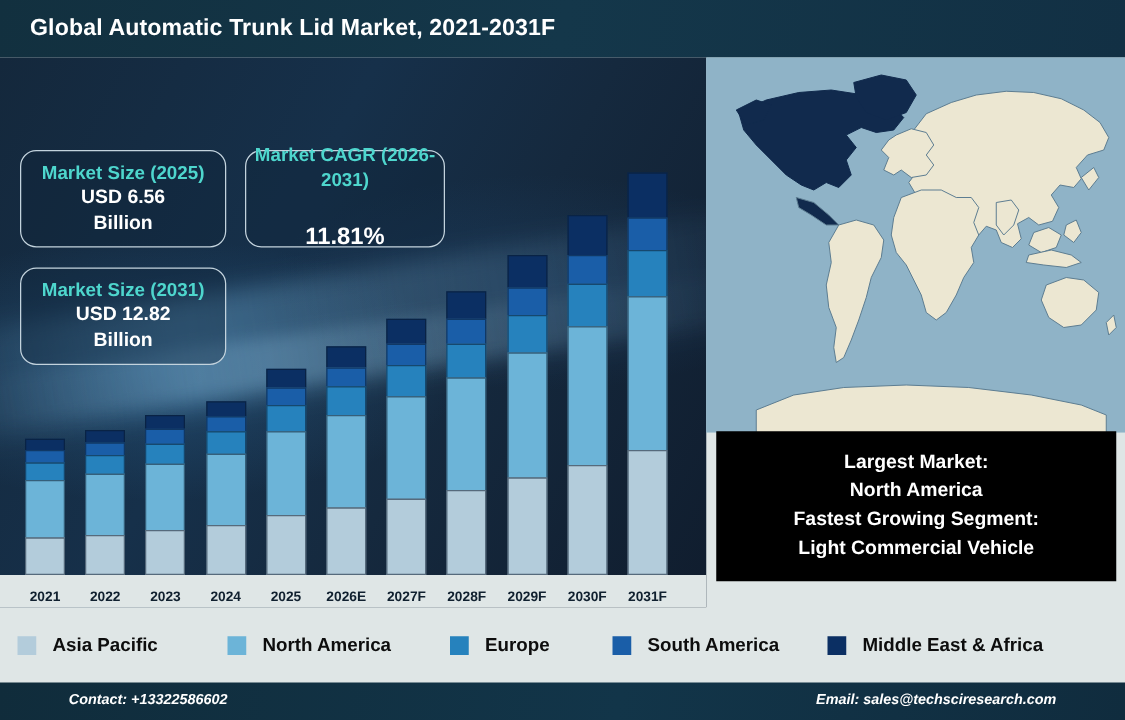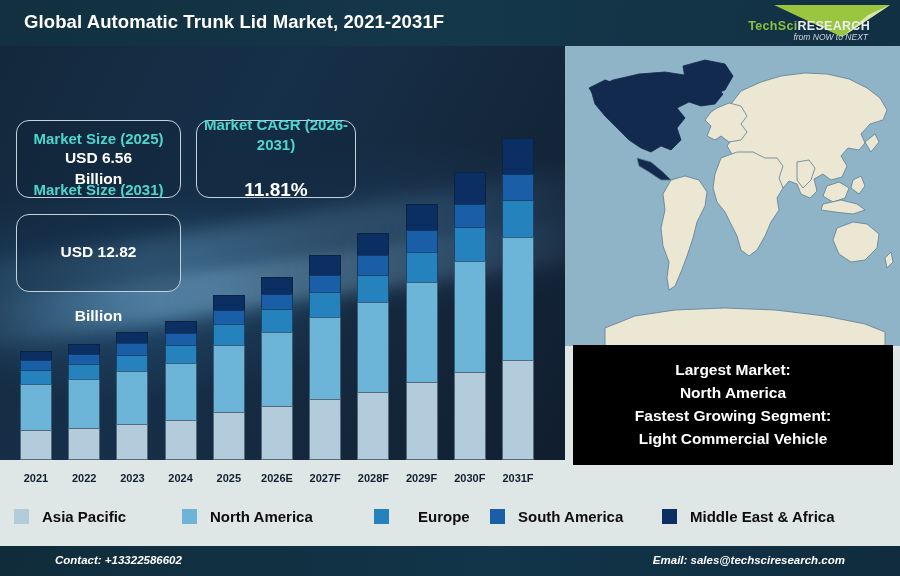--- a/index.html
+++ b/index.html
@@ -59,21 +59,21 @@
     position:absolute; border:1.3px solid #c3d3dd; border-radius:13px;
     background:rgba(16,36,56,.34); text-align:center;
     display:flex; flex-direction:column; justify-content:center;
   }
   .stat-label { color:#4ed6cd; font-size:15px; font-weight:bold; line-height:1.28; }
   .stat-value { color:#ffffff; font-size:15.5px; font-weight:bold; line-height:1.3; }
   .stat-value.big { font-size:19px;margin-top:24px; }
 
   #box-ms2025 { left:16px;  top:74px;  width:165px; height:78px; }
   #box-cagr   { left:196px; top:74px;  width:160px; height:78px; }
-  #box-ms2031 { left:16px;  top:168px; width:165px; height:78px;gap:43px; }
+  #box-ms2031 { left:16px;  top:168px; width:165px; height:78px; }
 
   
   .plot { position:absolute; left:0; top:0; width:510px; height:440px; }
   .bar-col { position:absolute; bottom:26px; width:32px; }
   .seg { width:100%; border:1px solid rgba(10,25,45,.55); border-bottom:none; }
   .seg:last-child { border-bottom:1px solid rgba(10,25,45,.55); }
   .xlab {
     position:absolute; bottom:2px; width:56px; text-align:center;
     font-size:11px; font-weight:bold; color:#10202f;
   }
@@ -119,30 +119,20 @@
   #footer-contact { left:55px; }
   #footer-email  { right:55px; }
 </style>
 </head>
 <body>
 
 <div id="page">
 
   <div class="header">
     <div class="header-title">Global Automatic Trunk Lid Market, 2021-2031F</div>
-    <div class="logo">
-      <svg class="logo-arrow" viewBox="0 0 120 40">
-        <polygon points="2,2 118,2 70,34" fill="#9ac53f"></polygon>
-        <polygon points="118,2 70,34 96,12" fill="#d9e6a8"></polygon>
-      </svg>
-      <div class="logo-text">
-        <span class="t1">TechSci</span><span class="t2">RESEARCH</span>
-      </div>
-      <div class="logo-tag">from NOW to NEXT</div>
-    </div>
   </div>
 
   <div class="chart-panel">
     <div class="swoosh"></div>
     <div class="swoosh2"></div>
 
     <div class="stat-box" id="box-ms2025">
       <div class="stat-label">Market Size (2025)</div>
       <div class="stat-value">USD 6.56</div>
       <div class="stat-value">Billion</div>
@@ -294,21 +284,21 @@
 
   <div class="legend" id="legend-row">
       <div class="legend-item" style="position: absolute; left: 14px;">
         <span class="legend-swatch" style="background: rgb(179, 204, 219);"></span>
         <span class="legend-label">Asia Pacific</span>
       </div>
       <div class="legend-item" style="position: absolute; left: 182px;">
         <span class="legend-swatch" style="background: rgb(108, 180, 216);"></span>
         <span class="legend-label">North America</span>
       </div>
-      <div class="legend-item" style="position: absolute; left: 374px; gap: 16px;">
+      <div class="legend-item" style="position: absolute; left: 360px;">
         <span class="legend-swatch" style="background: rgb(38, 130, 189);"></span>
         <span class="legend-label">Europe</span>
       </div>
       <div class="legend-item" style="position: absolute; left: 662px;">
         <span class="legend-swatch" style="background: rgb(11, 47, 99);"></span>
         <span class="legend-label">Middle East &amp; Africa</span>
       </div>
       <div class="legend-item" style="position: absolute; left: 490px;">
         <span class="legend-swatch" style="background: rgb(26, 94, 168);"></span>
         <span class="legend-label">South America</span>

